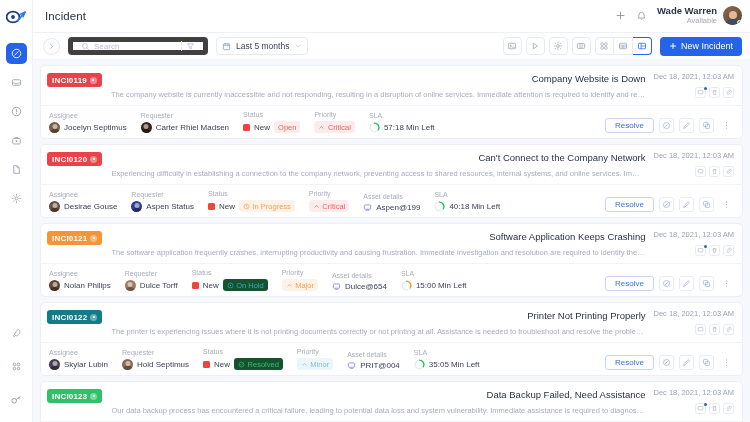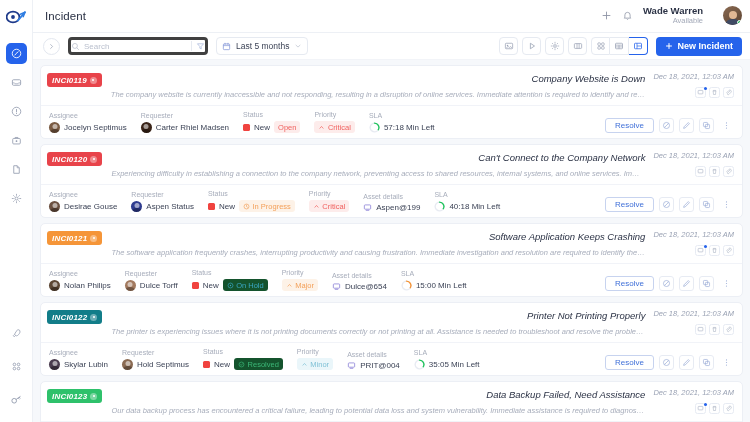--- a/index.html
+++ b/index.html
@@ -38,21 +38,21 @@
   .topbar {
     height: 33px; flex: 0 0 33px;
     border-bottom: 1px solid #edf0f5;
     display: flex; align-items: center;
     padding: 0 8px 0 12px;
     background: #fff;
   }
   .page-title { font-size: 11.5px; color: #2b3245; font-weight: 400; letter-spacing: .1px; }
   .topbar-right { margin-left: auto; display: flex; align-items: center; gap: 10px; }
   .icon-plain { color: #8d93a5; display: flex; align-items: center; cursor: pointer; }
-  .user-block { display: flex; align-items: center; gap: 20px; }
+  .user-block { display: flex; align-items: center; gap: 6px; }
   .user-text { text-align: right; line-height: 1.15; }
   .user-name { font-size: 9.5px; color: #2b3245; font-weight: 600; }
   .user-status { font-size: 7.5px; color: #a3a9b8; }
   .avatar-lg {
     width: 19px; height: 19px; border-radius: 50%;
     background: linear-gradient(145deg,#8a6a52,#5b4231);
     position: relative; overflow: hidden; flex: 0 0 19px;
   }
   .avatar-lg::after {
     content:''; position:absolute; left:50%; top:22%; width:8px; height:8px;
@@ -75,22 +75,22 @@
     background: #fff;
     border-bottom: 1px solid #f2f4f8;
   }
   .collapse-btn {
     width: 17px; height: 17px; border-radius: 50%;
     border: 1px solid #e3e7ef; color: #9aa2b4;
     display:flex; align-items:center; justify-content:center; cursor:pointer;
     flex: 0 0 17px; font-size: 8px;
   }
   .search-wrap {
-    width: 140px; height: 18px; border: 3px solid #404040; border-radius: 4px;
-    display: flex; align-items: center; padding: 0 0; gap: 4px; background: #fff;
+    width: 140px; height: 18px; border: 5px solid #404040; border-radius: 4px;
+    display: flex; align-items: center; padding: 0 8px; gap: 4px; background: #fff;
   }
   .search-input {
     border: none; outline: none; font-size: 8px; color: #8e95a6;
     font-family: "Liberation Sans", sans-serif; flex: 1; min-width: 0; background: transparent;
   }
   .search-input::placeholder { color: #b9bfcd; }
   .search-div { width:1px; height:10px; background:#e6eaf1; }
   .date-wrap {
     height: 18px; border: 1px solid #e6eaf1; border-radius: 4px;
     display: flex; align-items: center; padding: 0 5px; gap: 5px; background:#fff;
@@ -102,31 +102,31 @@
     width: 19px; height: 18px; border: 1px solid #e6eaf1; border-radius: 4px;
     display:flex; align-items:center; justify-content:center; color:#9aa2b4; background:#fff; cursor:pointer;
   }
   .vbtn.sel { border-color:#2563eb; color:#2563eb; }
   .vgroup3 { display:flex; }
   .vgroup3 .vbtn { border-radius:0; border-left-width:0; }
   .vgroup3 .vbtn:first-child { border-radius:4px 0 0 4px; border-left-width:1px; }
   .vgroup3 .vbtn:last-child { border-radius:0 4px 4px 0; }
   .new-btn {
     margin-left: 4px; height: 19px; background:#2563eb; color:#fff; border:none; border-radius:4px;
-    font-size: 9px; font-weight: 700; font-family:"Liberation Sans",sans-serif;
+    font-size: 9px; font-weight: 400; font-family:"Liberation Sans",sans-serif;
     padding: 0 9px; display:flex; align-items:center; gap:4px; cursor:pointer; white-space:nowrap;
   }
 
   
   .list { flex: 1; overflow: hidden; background: #f6f8fb; padding: 5px 7px 0 7px; }
   .card {
     background:#fff; border:1px solid #eceff5; border-radius:5px;
     margin-bottom: 5px; overflow:hidden;
   }
-  .card-top { display:flex; padding: 6px 8px 5px 6px; gap:0;font-style:italic; }
+  .card-top { display:flex; padding: 6px 8px 5px 6px; gap:0; }
   .idbadge {
     flex: 0 0 auto; height: 14px; border-radius: 3px; color:#fff;
     font-size: 8px; font-weight: 700; letter-spacing:.2px;
     display:flex; align-items:center; gap:3px; padding: 0 5px; align-self:flex-start;
     margin-top: 1px;
   }
   .idbadge .dot-ic { width:7px; height:7px; border-radius:50%; background:rgba(255,255,255,.38);
     display:flex; align-items:center; justify-content:center; }
   .idbadge .dot-ic i { width:2px;height:2px;border-radius:50%;background:#fff;display:block; }
   .ct-body { flex:1; min-width:0; padding-left:9px;text-align:right; }

